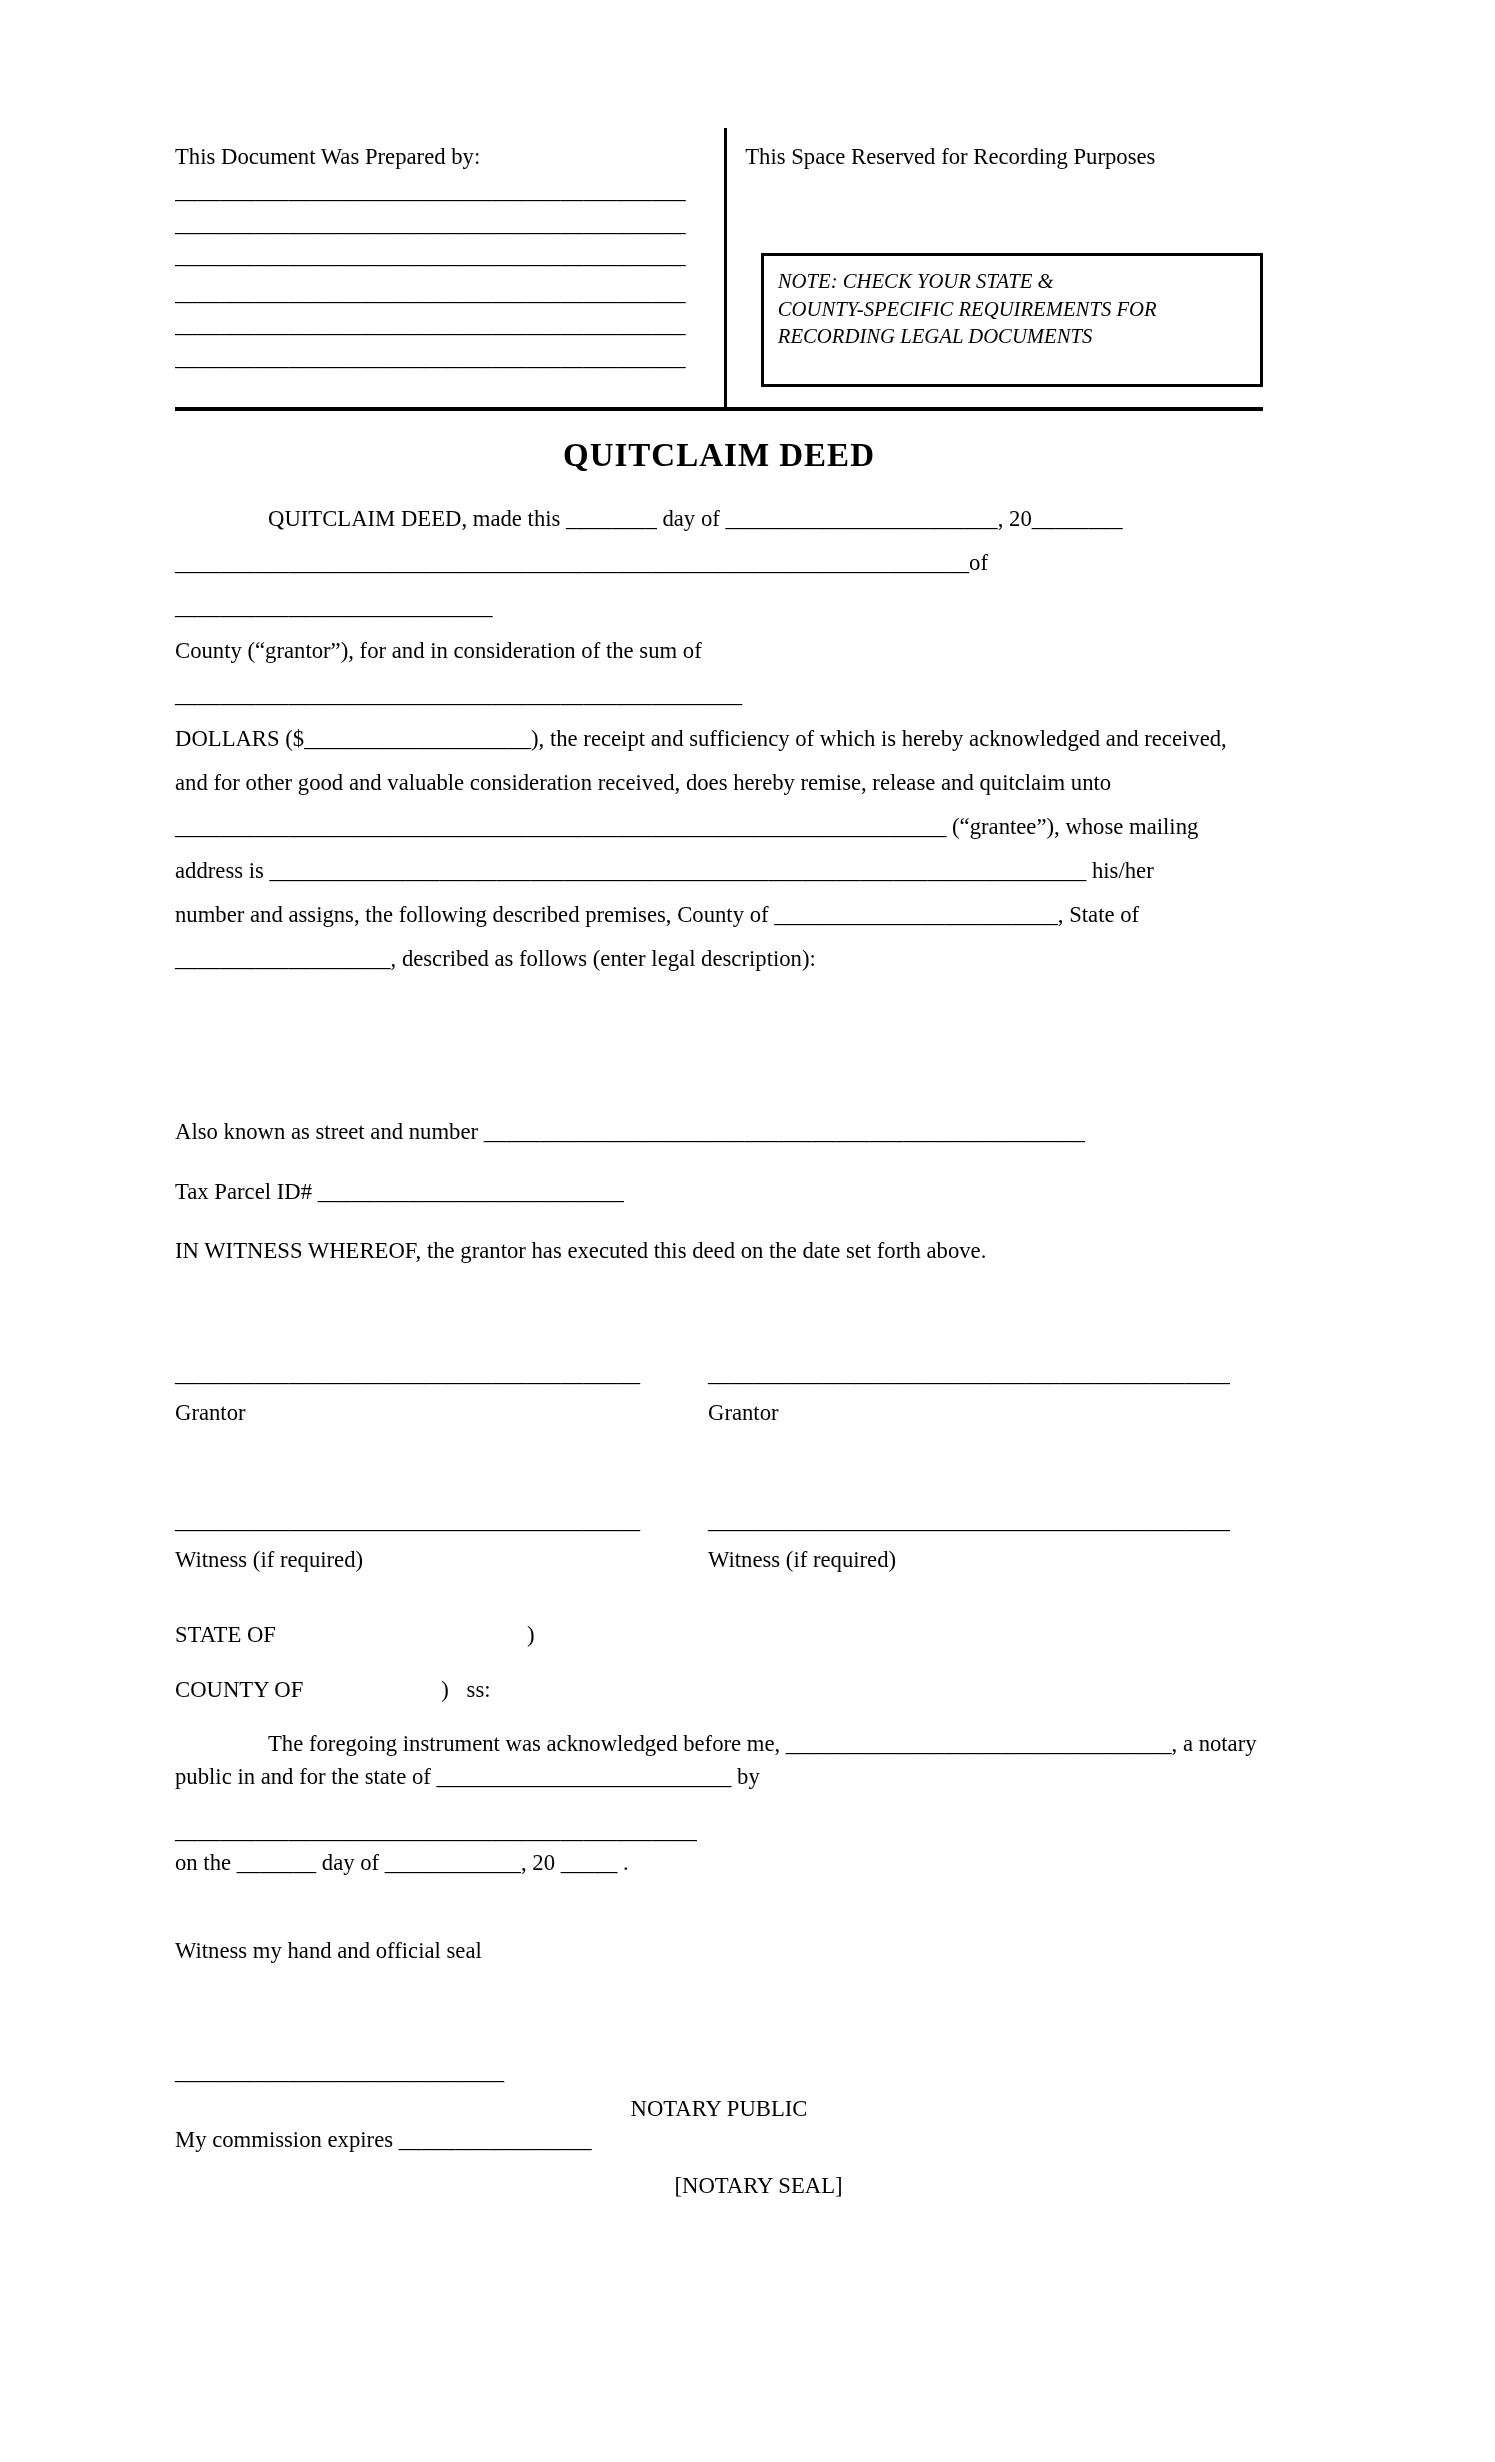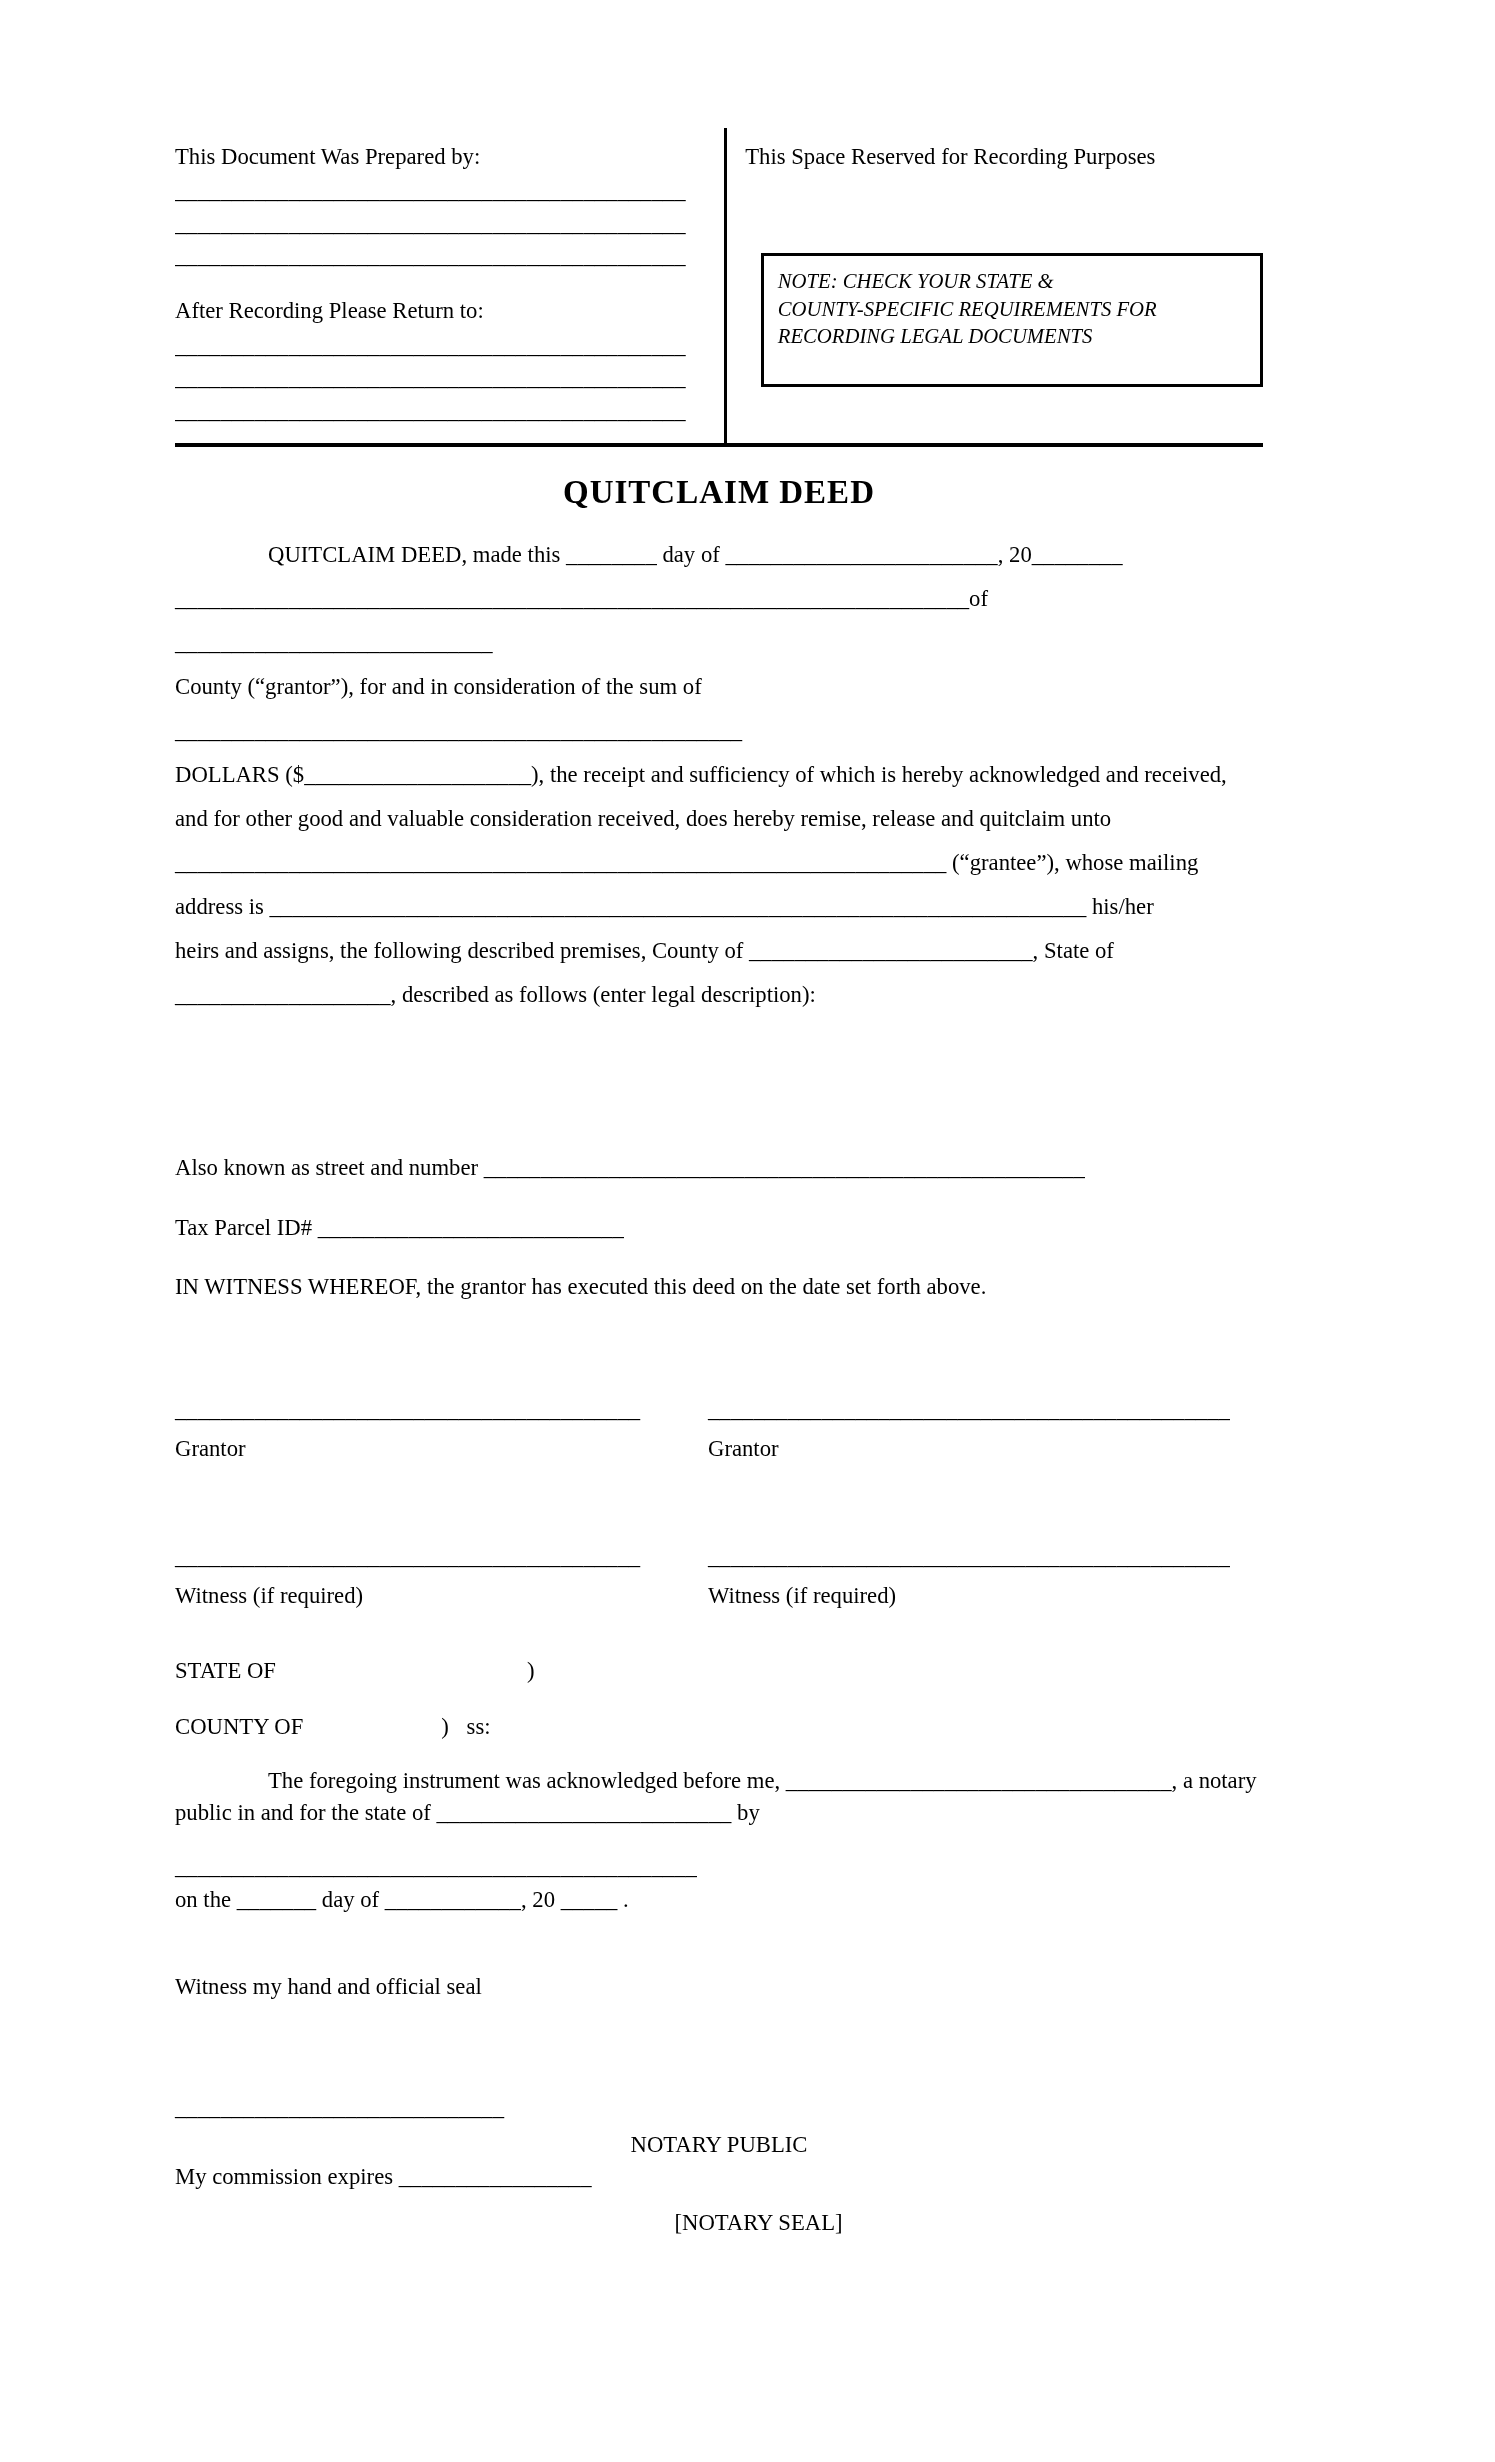--- a/index.html
+++ b/index.html
@@ -61,21 +61,20 @@
 <div class="page">
 
   <div class="header-row">
     <div class="header-left">
       <div class="h-label">This Document Was Prepared by:</div>
       <div class="fill-lines">
         <div class="fill-line">_____________________________________________</div>
         <div class="fill-line">_____________________________________________</div>
         <div class="fill-line">_____________________________________________</div>
       </div>
-      <div class="h-label return-label">After Recording Please Return to:</div>
       <div class="fill-lines">
         <div class="fill-line">_____________________________________________</div>
         <div class="fill-line">_____________________________________________</div>
         <div class="fill-line">_____________________________________________</div>
       </div>
     </div>
     <div class="header-right">
       <div class="h-label">This Space Reserved for Recording Purposes</div>
       <div class="note-box">
         <div>NOTE: CHECK YOUR STATE &amp;</div>
@@ -90,21 +89,21 @@
   <div class="body-block">
     <div class="line indent">QUITCLAIM DEED, made this ________ day of ________________________, 20________</div>
     <div class="line">______________________________________________________________________of</div>
     <div class="line">____________________________</div>
     <div class="line">County  (“grantor”), for and in consideration of the sum of</div>
     <div class="line">__________________________________________________</div>
     <div class="line">DOLLARS ($____________________), the receipt and sufficiency of which is hereby acknowledged and received,</div>
     <div class="line">and for other good and valuable consideration received, does hereby remise, release and quitclaim unto</div>
     <div class="line">____________________________________________________________________ (“grantee”), whose mailing</div>
     <div class="line">address is ________________________________________________________________________ his/her</div>
-    <div class="line">heirs and assigns, the following described premises, County of _________________________, State of</div>
+    <div class="line">number and assigns, the following described premises, County of _________________________, State of</div>
     <div class="line">___________________, described as follows (enter legal description):</div>
   </div>
 
   <div class="line also-known">Also known as street and number  _____________________________________________________</div>
   <div class="line tax-parcel">Tax Parcel ID# ___________________________</div>
   <div class="line witness-clause">IN WITNESS WHEREOF, the grantor has executed this deed on the date set forth above.</div>
 
   <div class="sig-row sig-row-1">
     <div class="sig-col-left">
       <div class="sig-line">_________________________________________</div>

